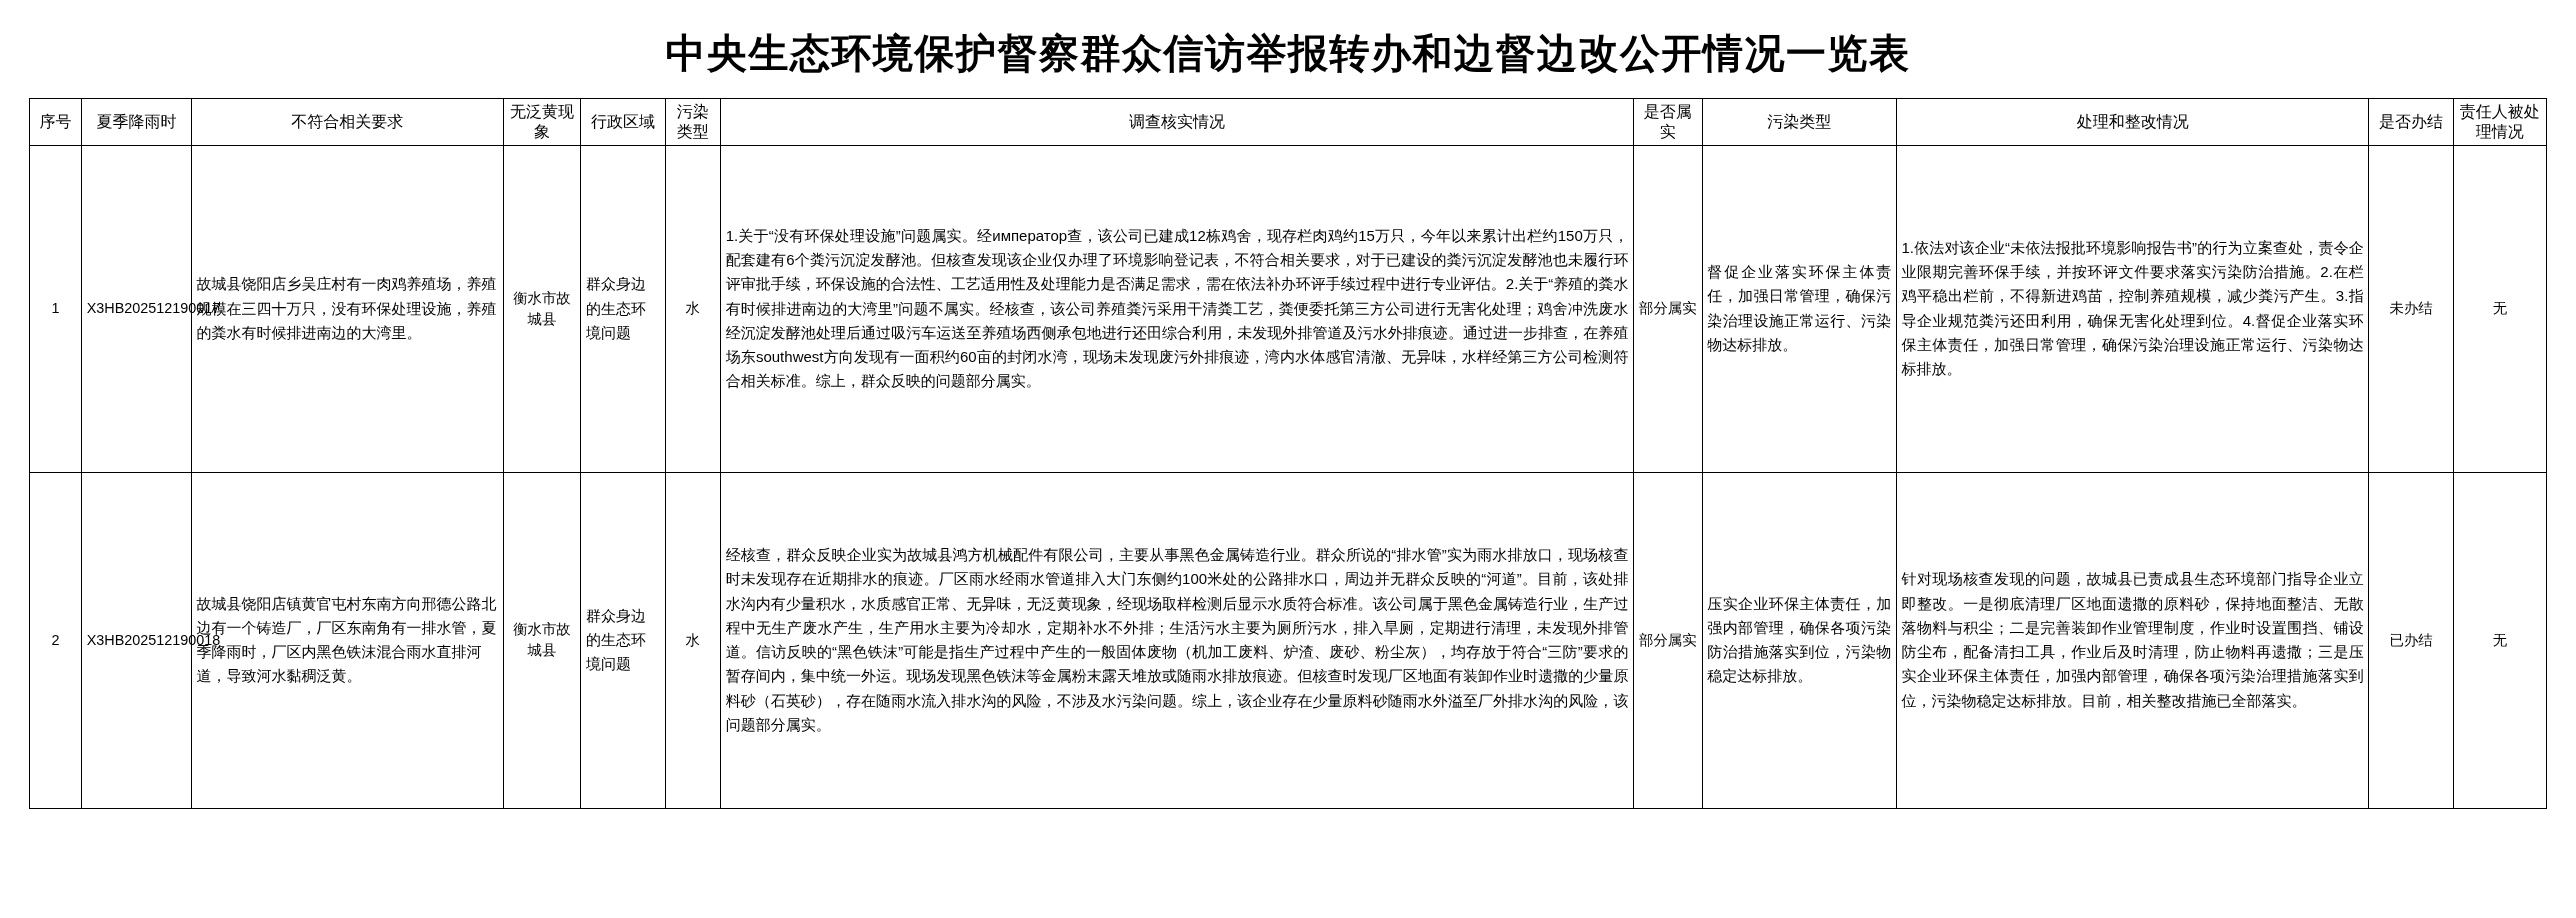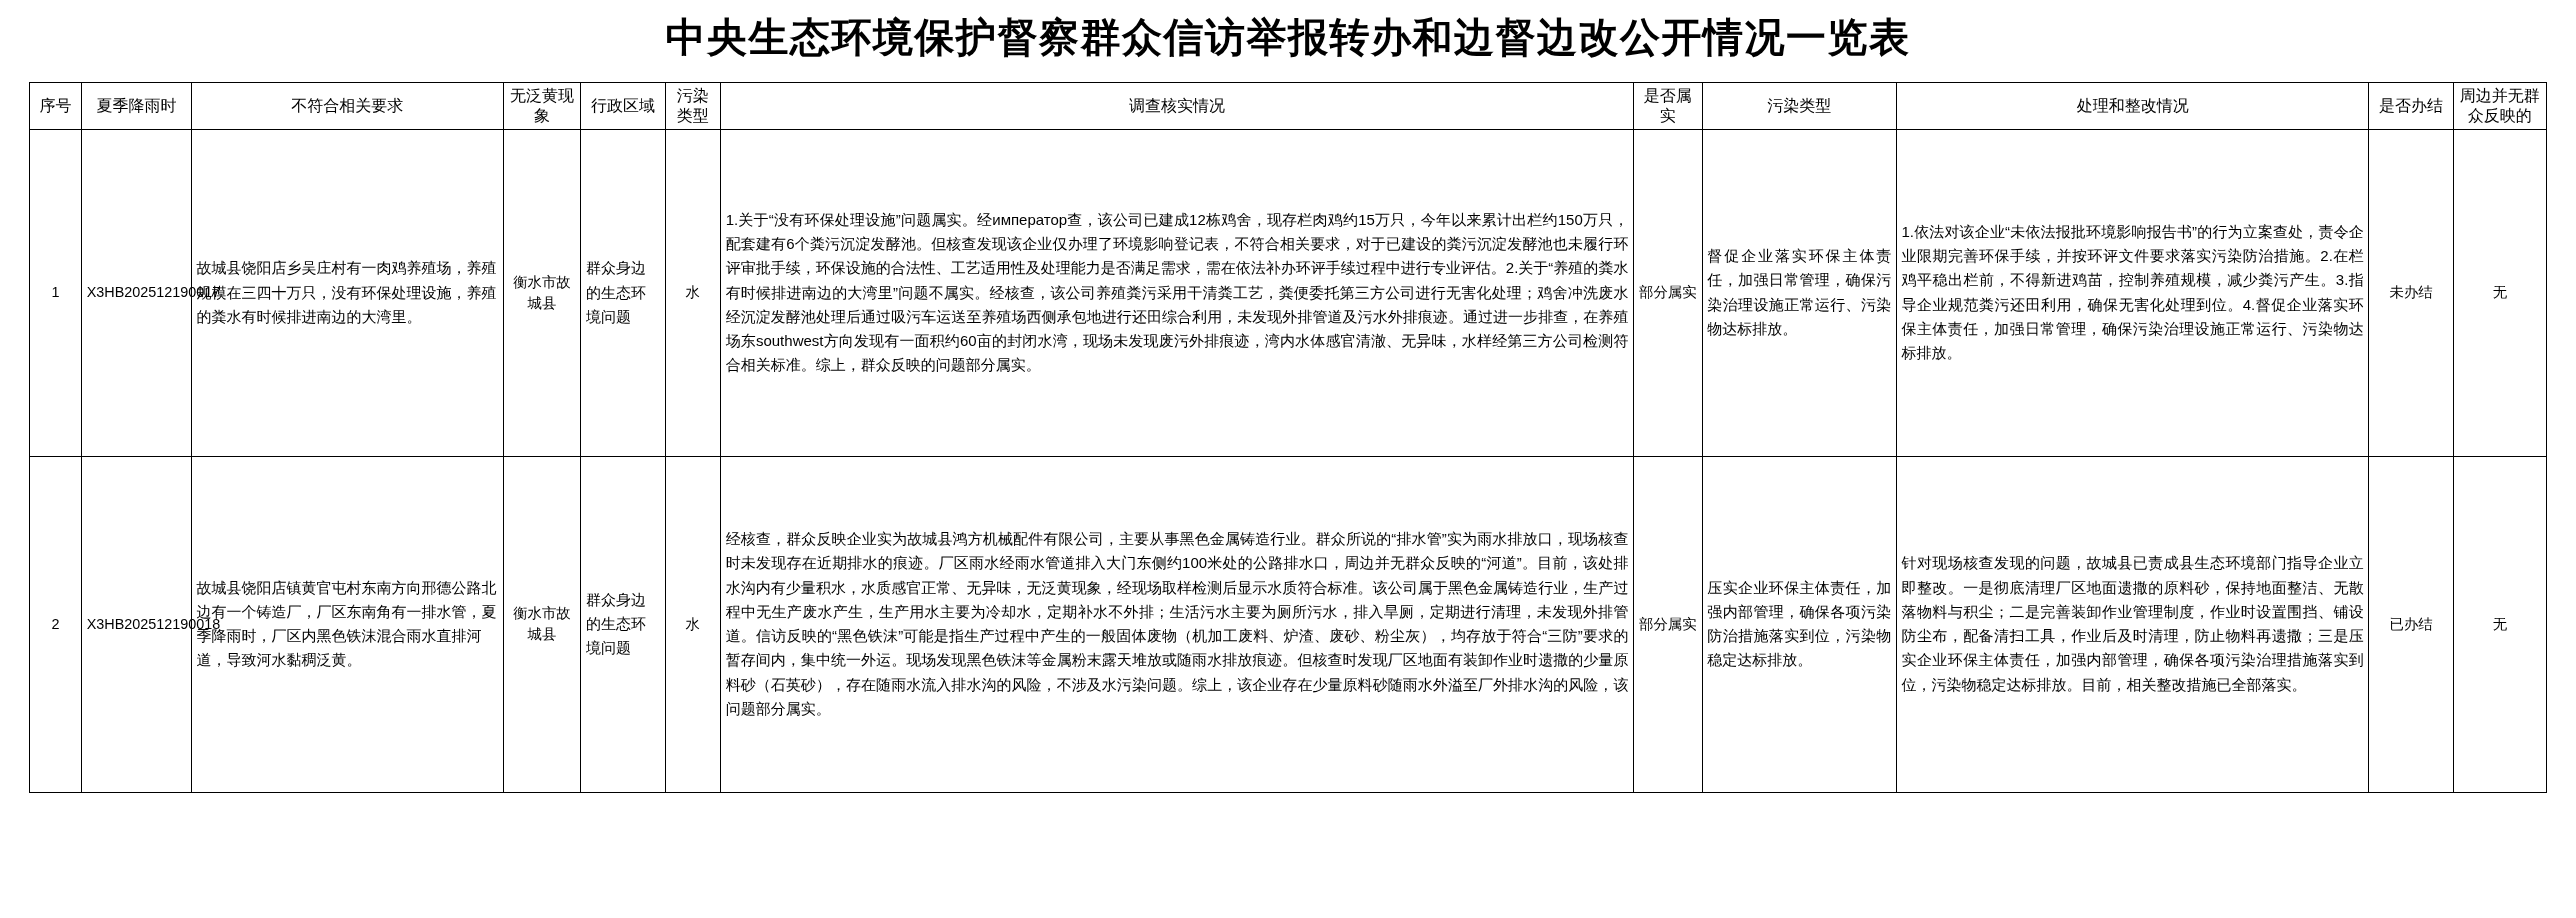--- a/index.html
+++ b/index.html
@@ -11,21 +11,21 @@
     width: 2576px;
     height: 918px;
     font-family: "Liberation Sans", "DejaVu Sans", sans-serif;
     color: #000000;
     overflow: hidden;
   }
   .page {
     width: 2576px;
     height: 714px;
     box-sizing: border-box;
-    padding: 0 29px;
+    padding: 16px 29px;
   }
   .doc-title {
     text-align: center;
     font-family: "Liberation Serif", "DejaVu Serif", serif;
     font-size: 40px;
     font-weight: bold;
     letter-spacing: 1.5px;
     padding-top: 13.7px;
     line-height: 1.2;
   }
@@ -106,21 +106,21 @@
         <th>夏季降雨时</th>
         <th>不符合相关要求</th>
         <th>无泛黄现象</th>
         <th>行政区域</th>
         <th>污染类型</th>
         <th>调查核实情况</th>
         <th>是否属实</th>
         <th>污染类型</th>
         <th>处理和整改情况</th>
         <th>是否办结</th>
-        <th>周边并无群众反映的</th>
+        <th>责任人被处理情况</th>
       </tr>
     </thead>
     <tbody>
       <tr class="row1">
         <td class="c-center">1</td>
         <td class="c-center code-cell">X3HB202512190017</td>
         <td class="c-body">故城县饶阳店乡吴庄村有一肉鸡养殖场，养殖规模在三四十万只，没有环保处理设施，养殖的粪水有时候排进南边的大湾里。</td>
         <td class="c-center">衡水市故城县</td>
         <td class="c-body">群众身边的生态环境问题</td>
         <td class="c-center">水</td>

